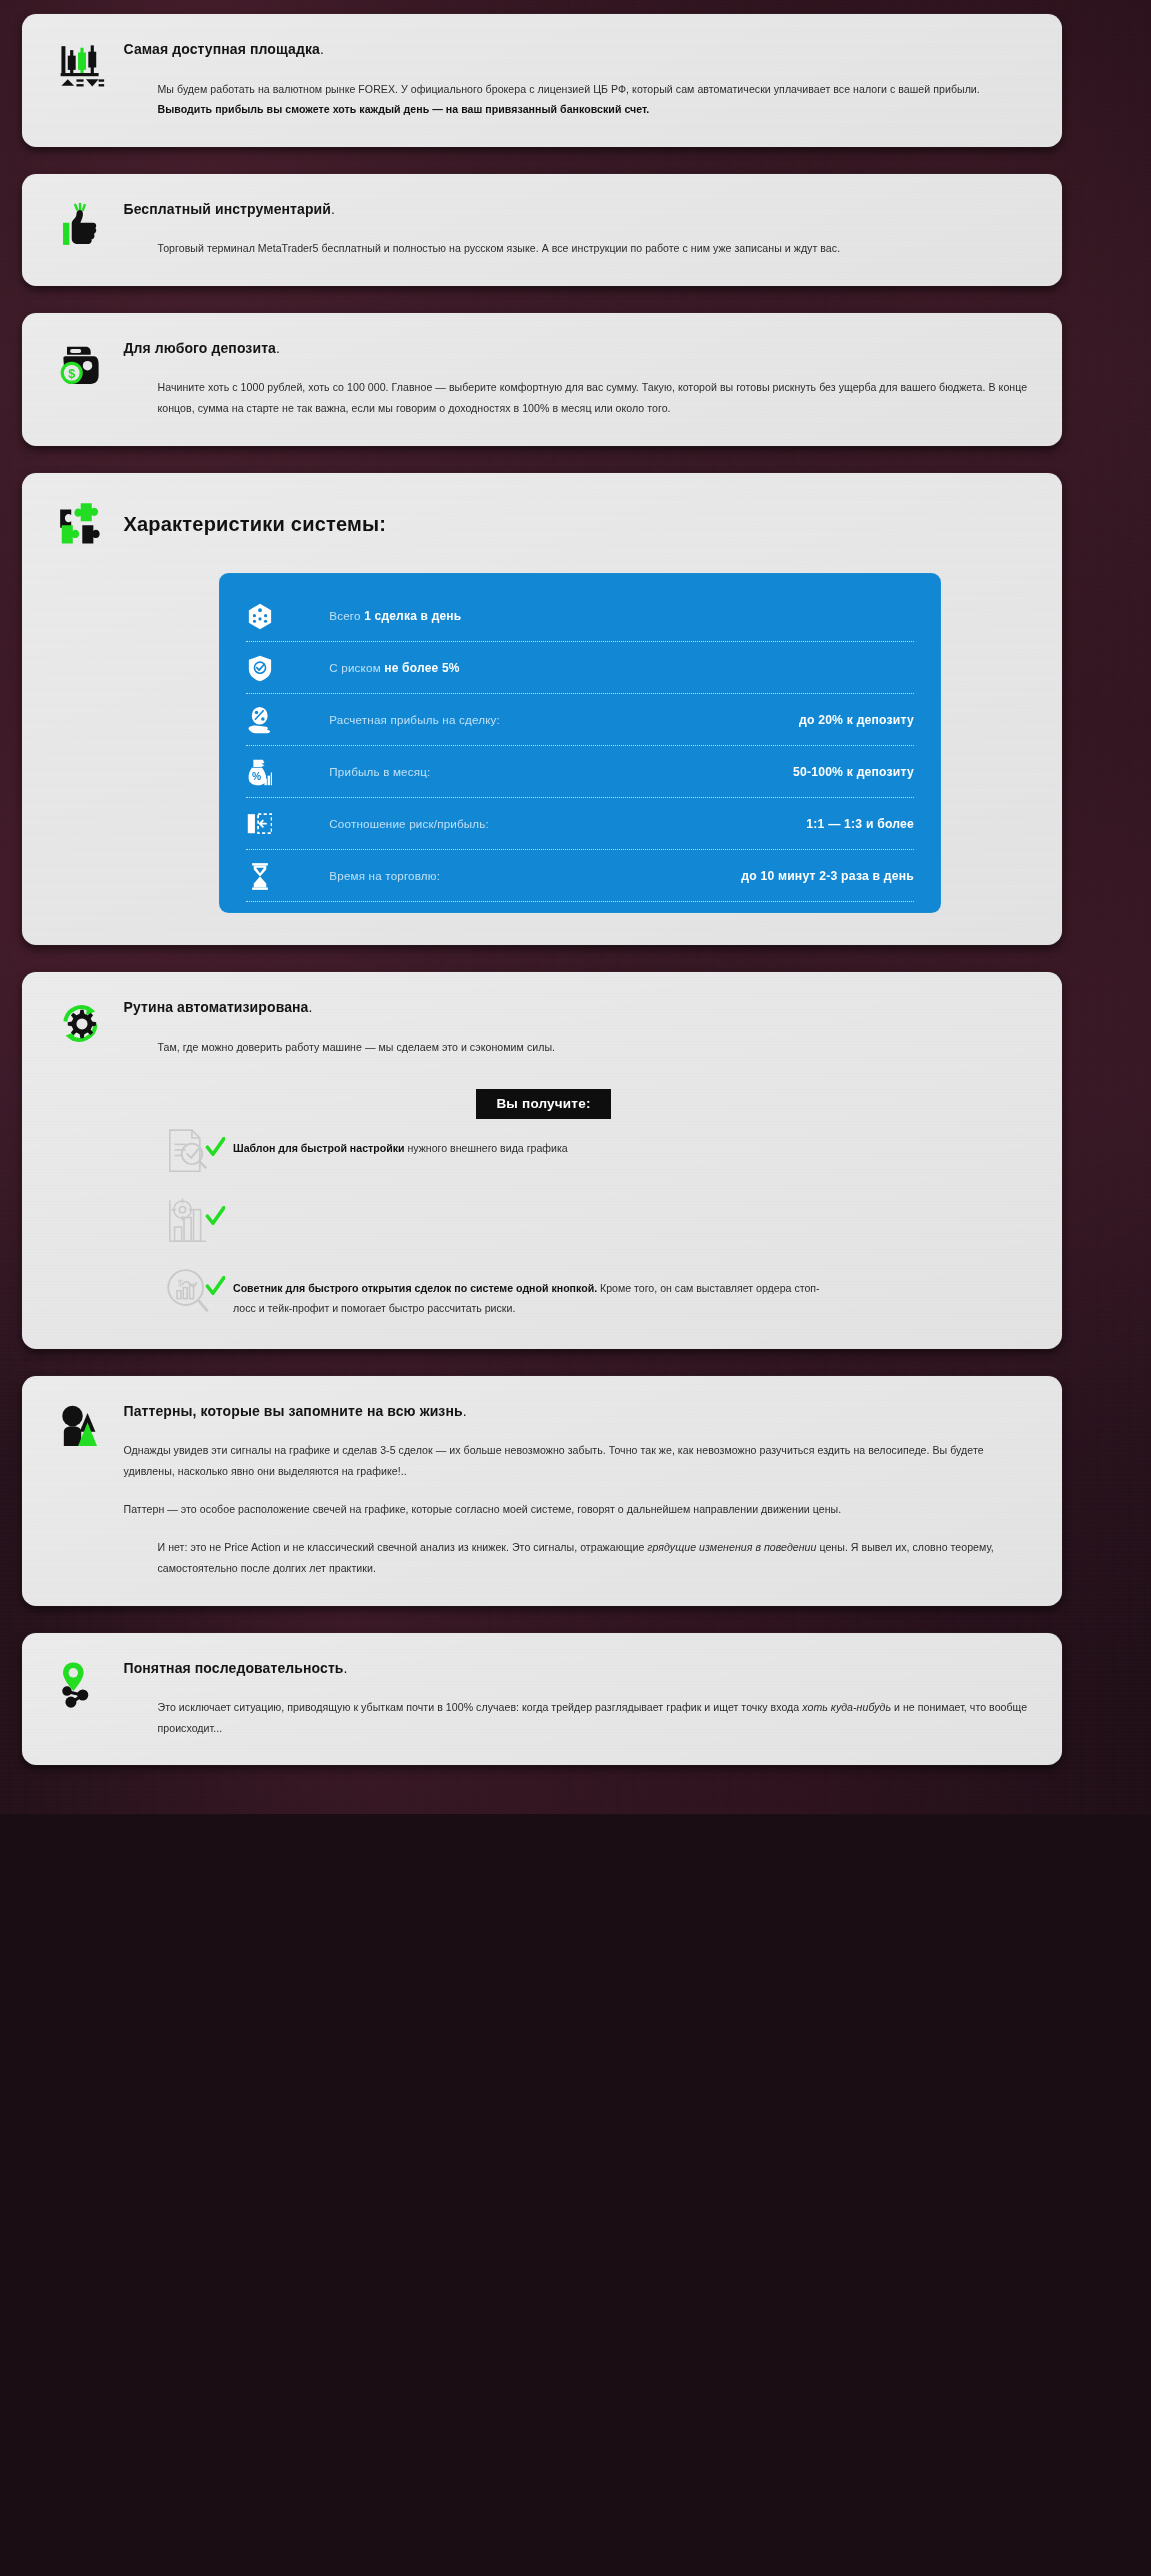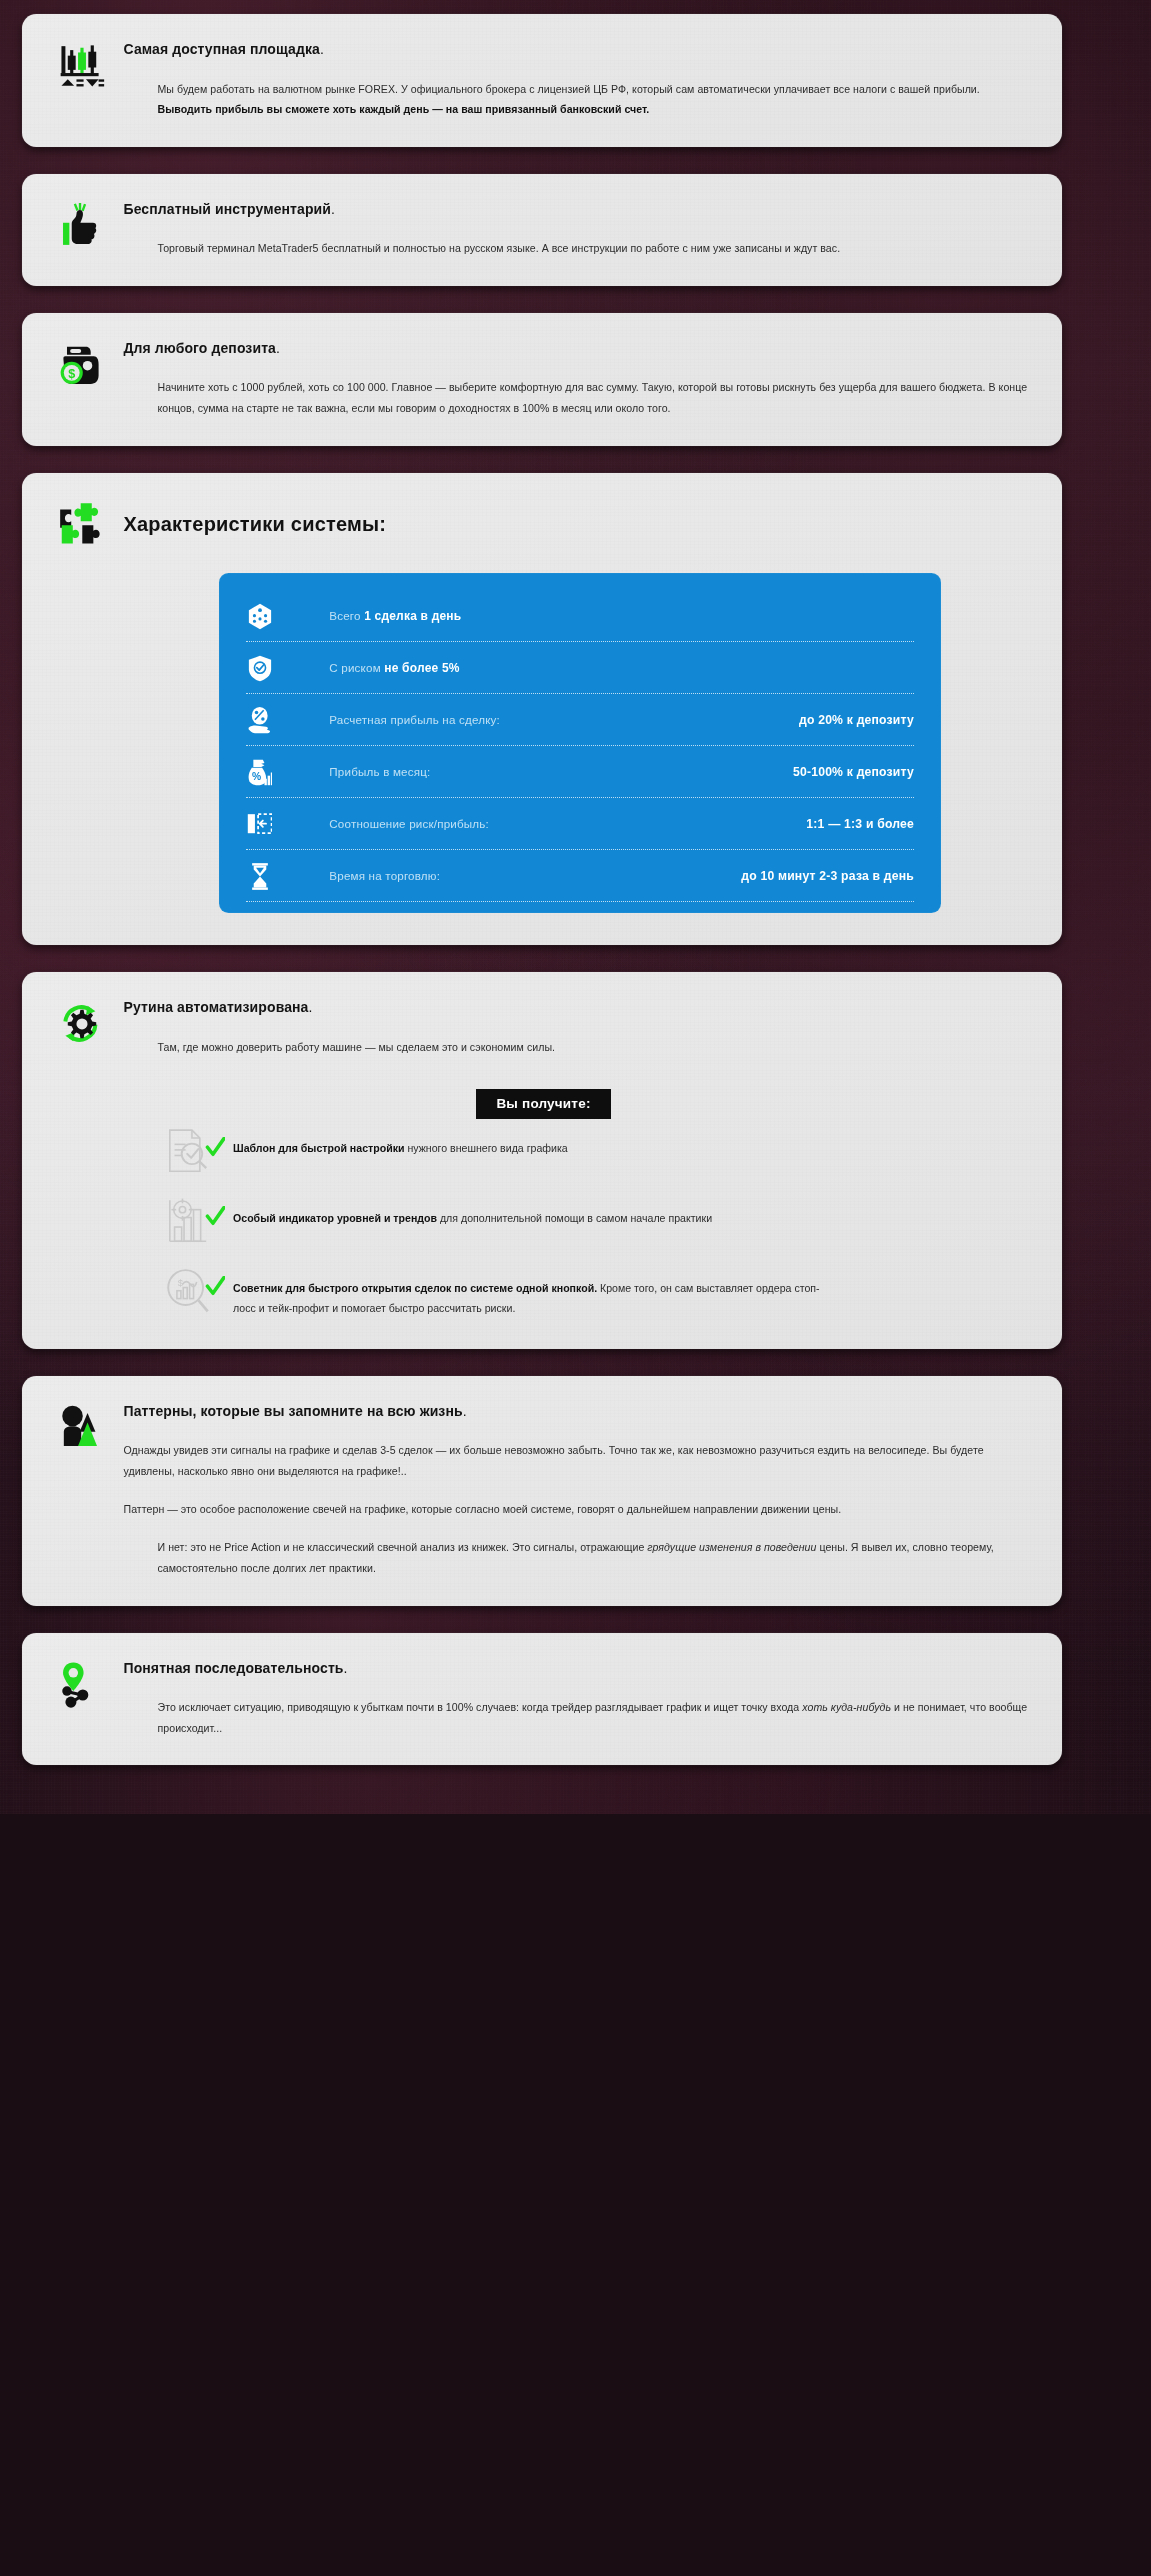--- a/index.html
+++ b/index.html
@@ -438,21 +438,20 @@
               <line x1="22" y1="24" x2="22" y2="30" stroke="#c9c9c9" stroke-width="2"></line>
               <line x1="8" y1="16" x2="14" y2="16" stroke="#c9c9c9" stroke-width="2"></line>
               <line x1="30" y1="16" x2="36" y2="16" stroke="#c9c9c9" stroke-width="2"></line>
             </svg>
           </div>
           <div class="get-check">
             <svg width="20.6" height="22" viewBox="0 0 26 28" style="position:absolute;left:-17.5px;top:9.5px;">
               <path d="M3 13 L10 22 L24 2" fill="none" stroke="#22dd22" stroke-width="4.5" stroke-linecap="round" stroke-linejoin="round"></path>
             </svg>
           </div>
-          <div class="get-text"><b>Особый индикатор уровней и трендов</b><span> для дополнительной помощи в самом начале практики</span></div>
         </div>
 
         <div class="get-item">
           <div class="get-illus">
             <svg width="46" height="49" viewBox="0 0 58 62">
               <circle cx="26" cy="26" r="22" fill="none" stroke="#c9c9c9" stroke-width="2.4"></circle>
               <text x="16" y="24" font-size="12" fill="#c9c9c9" font-family="Liberation Sans, sans-serif">$</text>
               <path d="M22 22 Q27 15 32 22 T40 19" fill="none" stroke="#c9c9c9" stroke-width="2"></path>
               <rect x="15" y="30" width="5" height="10" fill="none" stroke="#c9c9c9" stroke-width="2"></rect>
               <rect x="23" y="26" width="5" height="14" fill="none" stroke="#c9c9c9" stroke-width="2"></rect>

